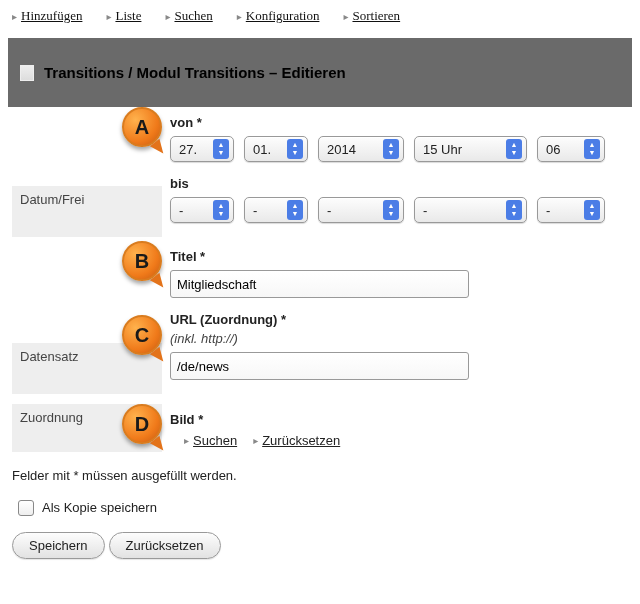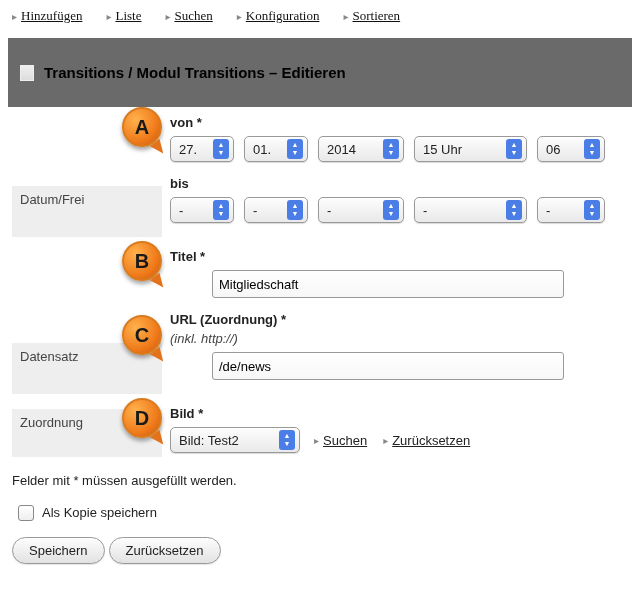--- a/index.html
+++ b/index.html
@@ -115,28 +115,27 @@
     line-height: 8px;
   }
   .ctl .spin::before { content: "▲"; display:block; font-size:7px; }
   .ctl .spin::after  { content: "▼"; display:block; font-size:7px; }
   .w-day   { width: 64px; }
   .w-mon   { width: 64px; }
   .w-year  { width: 86px; }
   .w-hour  { width: 113px; }
   .w-min   { width: 68px; }
   .text-input {
-    width: 352px;
+    width: 299px;
     height: 28px;
     border: 1px solid #999;
     border-radius: 3px;
     padding: 3px 6px;
     font-size: 13px;
     background: linear-gradient(#fff,#f7f7f7);
-    margin-left: 42px;
   }
   .annot {
     position: absolute;
     left: -40px;
     width: 40px;
     height: 40px;
     border-radius: 50%;
     background: radial-gradient(circle at 32% 30%, #ffb24d, #f07a1a 62%, #c65a10 100%);
     border: 2px solid #d97c1f;
     box-shadow: 0 3px 4px rgba(0,0,0,.35);
@@ -310,24 +309,20 @@
   </div>
 
   <div class="form-row">
     <div class="form-label-col" style="padding-bottom:16px">Zuordnung</div>
     <div class="form-fields-col">
       <div class="annot" style="top:-6px">D</div>
 
       <div class="row-block" style="margin-bottom:4px">
         <div class="sub-label">Bild *</div>
         <div style="display:flex;align-items:center">
-          <div class="ctl" style="width:130px">
-            <span class="val">Bild: Test2</span>
-            <span class="spin"></span>
-          </div>
           <div class="inline-links">
             <div class="lnk">
               <span class="arrow">▸</span>
               <span class="t">Suchen</span>
             </div>
             <div class="lnk">
               <span class="arrow">▸</span>
               <span class="t">Zurücksetzen</span>
             </div>
           </div>

